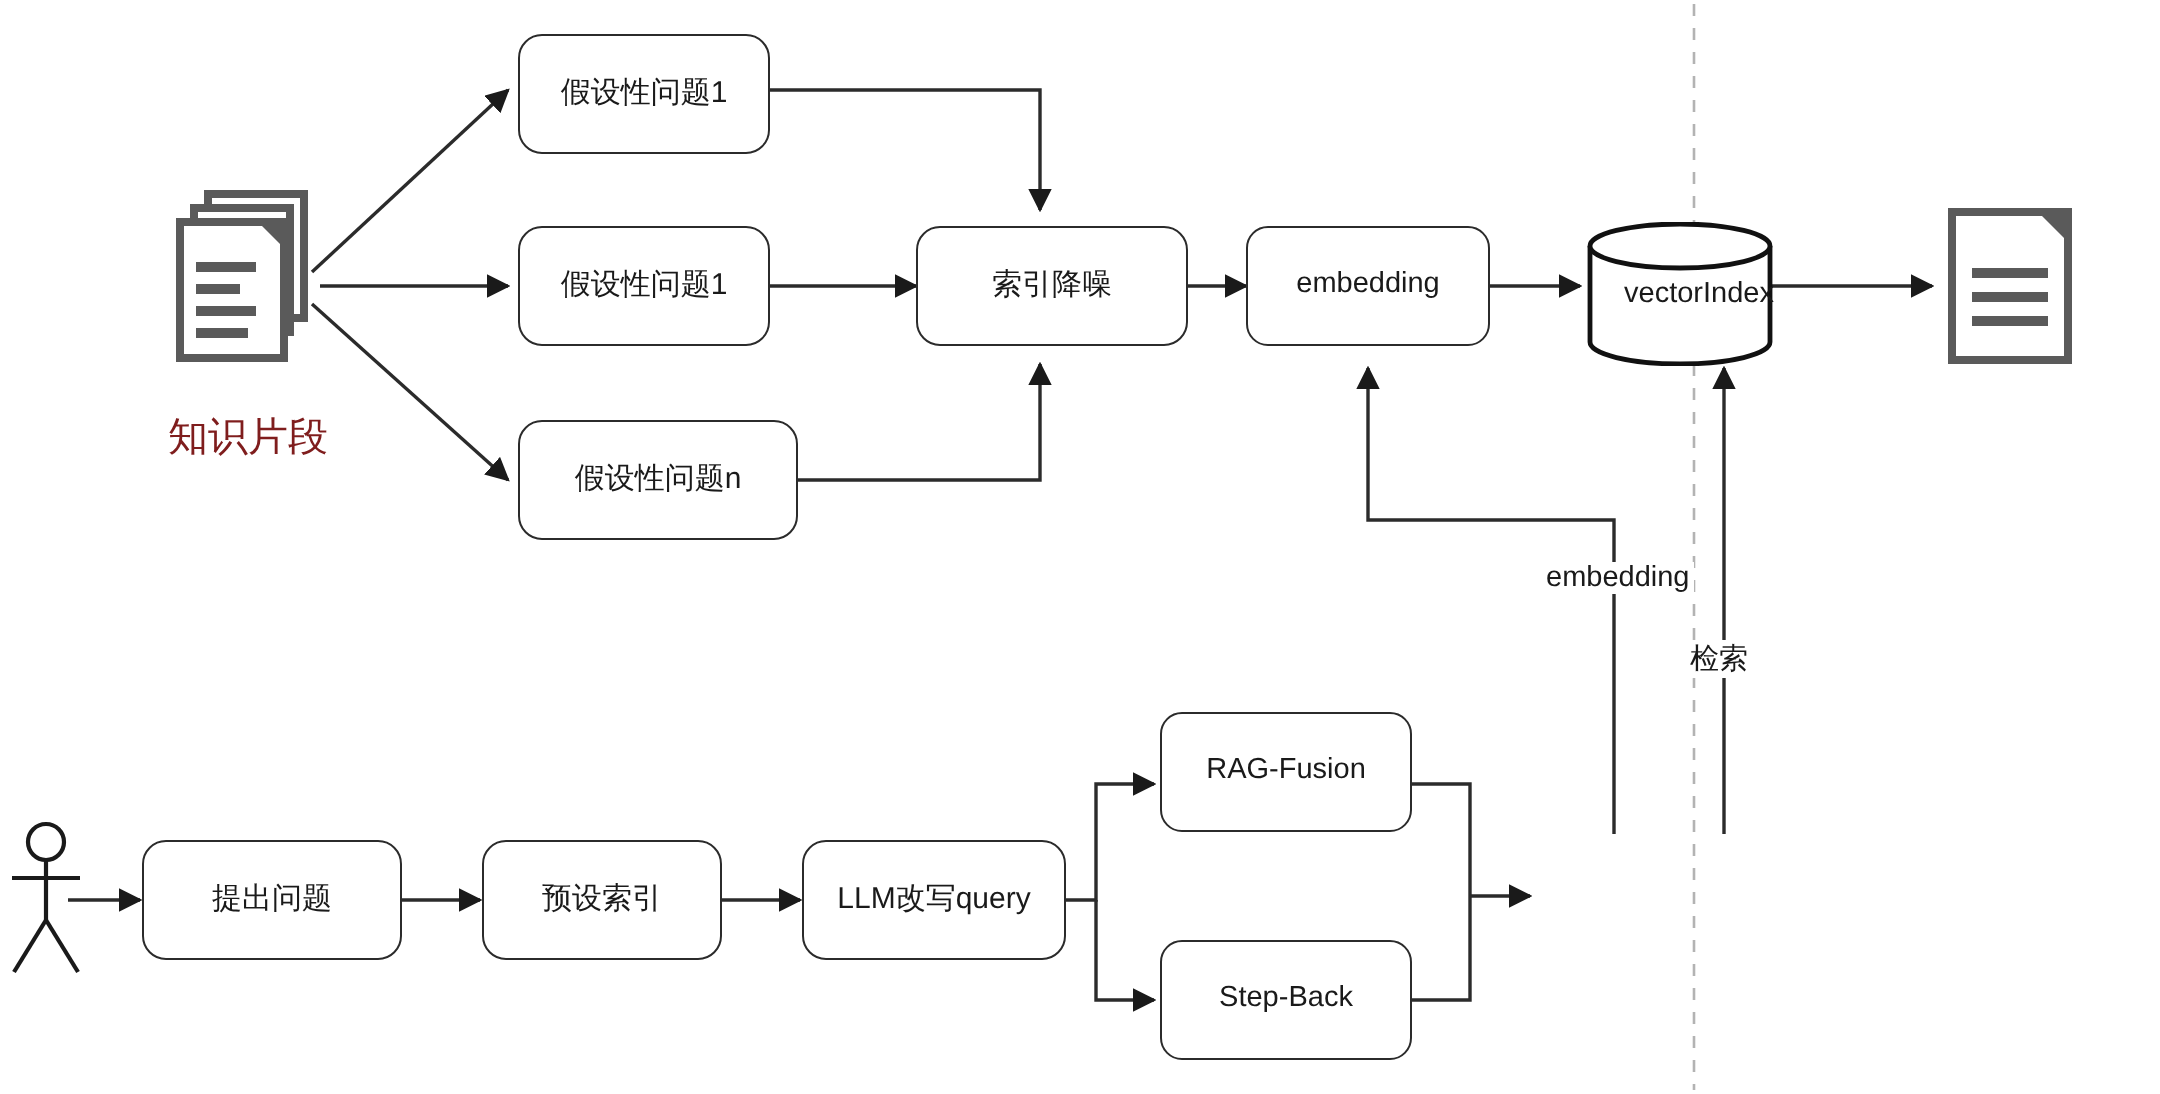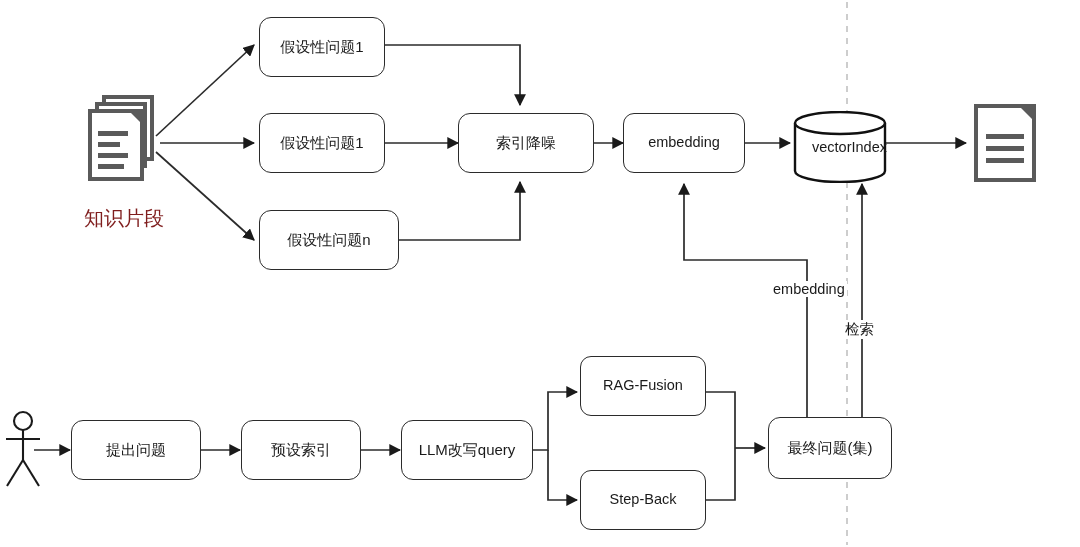--- a/index.html
+++ b/index.html
@@ -214,15 +214,14 @@
   <div class="node cn" style="left:71px;top:420px;width:130px;height:60px;text-align:right;">提出问题</div>
 
   <div class="node cn" style="left:241px;top:420px;width:120px;height:60px;">预设索引</div>
 
   <div class="node cn" style="left:401px;top:420px;width:132px;height:60px;">LLM改写query</div>
 
   <div class="node" style="left:580px;top:356px;width:126px;height:60px;">RAG-Fusion</div>
 
   <div class="node" style="left:580px;top:470px;width:126px;height:60px;">Step-Back</div>
 
-  <div class="node cn" style="left:768px;top:417px;width:124px;height:62px;">最终问题(集)</div>
 
 </div>
 
 </body></html>

